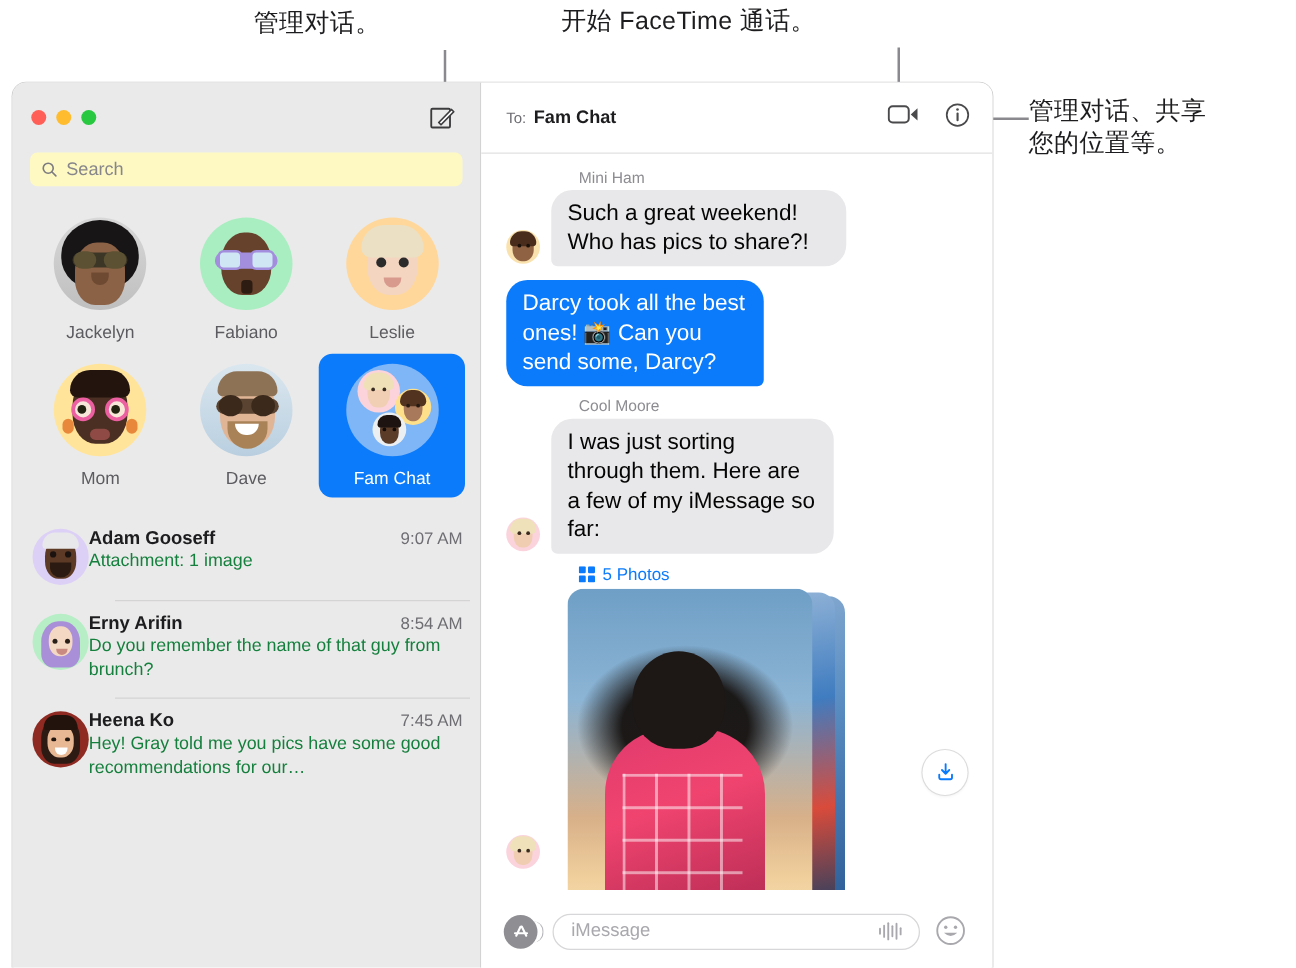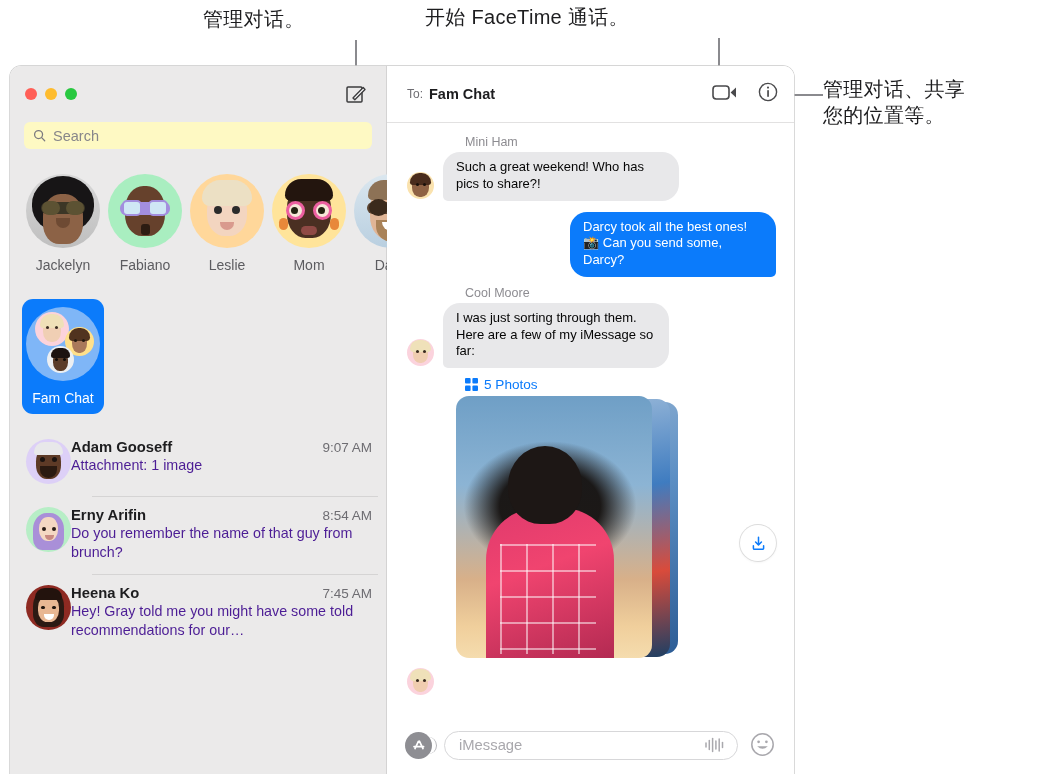--- a/index.html
+++ b/index.html
@@ -14,21 +14,21 @@
   
   .callout {
     position: absolute;
     font-size: 20px;
     color: #1d1d1f;
     line-height: 1.32;
     white-space: pre-line;
     letter-spacing: .3px;
   }
   #callout-compose { left: 203px; top: 6px; }
-  #callout-facetime { left: 425px; top: 4px; }
+  #callout-facetime { left: 449px; top: 4px; }
   #callout-info { left: 823px; top: 76px; }
 
   .leader {
     position: absolute;
     background: #8a8a8e;
   }
   .leader.v { width: 1.6px; }
   .leader.h { height: 1.6px; }
   #leader-compose { left: 355px; top: 40px; height: 52px; }
   #leader-facetime { left: 718px; top: 38px; height: 52px; }
@@ -78,22 +78,22 @@
     align-items: center;
     gap: 7px;
     padding: 0 9px;
   }
   .search-placeholder { font-size: 14.5px; color: #87868a; }
 
   
   .pinned {
     padding: 6px 12px 10px;
     display: grid;
-    grid-template-columns: repeat(5, 1fr);
-    row-gap: 18px;
+    grid-template-columns: repeat(3, 1fr);
+    row-gap: 2px;
     flex-shrink: 0;
   }
   .pin {
     display: flex;
     flex-direction: column;
     align-items: center;
     padding: 8px 4px 8px;
     border-radius: 11px;
   }
   .pin.selected { background: #0b7bfb; }
@@ -132,21 +132,21 @@
     flex-shrink: 0;
     overflow: hidden;
     position: relative;
   }
   .c-body { flex: 1; min-width: 0; }
   .c-top { display: flex; align-items: baseline; }
   .c-name { font-size: 14.8px; font-weight: bold; color: #1d1d1f; }
   .c-time { margin-left: auto; font-size: 13.5px; color: #6e6d72; padding-left: 8px; }
   .c-preview {
     font-size: 14.3px;
-    color: #4c1d95;
+    color: #15803d;
     line-height: 1.32;
     margin-top: 1px;
   }
 
   
   .chat {
     flex: 1;
     display: flex;
     flex-direction: column;
     background: #ffffff;
@@ -169,34 +169,34 @@
     padding: 10px 20px 4px 20px;
     overflow: hidden;
     position: relative;
   }
   .sender-name {
     font-size: 12.5px;
     color: #8d8c91;
     margin: 2px 0 3px 58px;
   }
   .row { display: flex; align-items: flex-end; gap: 9px; margin-bottom: 3px; }
-  .row.out { justify-content: flex-end; }
+  .row.out { }
   .bubble-av {
     width: 27px; height: 27px;
     border-radius: 50%;
     flex-shrink: 0;
     overflow: hidden;
     position: relative;
     margin-bottom: 2px;
   }
   .bubble {
     max-width: 236px;
     padding: 7px 13px 8px;
     border-radius: 17px;
-    font-size: 13px;
+    font-size: 18px;
     line-height: 1.29;
     position: relative;
   }
   .bubble.in { background: #e8e8ea; color: #050505; border-bottom-left-radius: 5px; }
   .bubble.out { background: #0b7bfb; color: #ffffff; border-bottom-right-radius: 5px; }
   .bubble.in::after {
     content:""; position:absolute; left:-5px; bottom:0;
     width:12px; height:14px; background:#e8e8ea;
     border-bottom-right-radius: 12px;
     z-index:-1;
@@ -476,21 +476,21 @@
           <div style="position:absolute;left:9px;top:3px;width:27px;height:12px;border-radius:13px 13px 3px 3px;background:#23130d"></div>
           <div style="position:absolute;left:15px;top:21px;width:4px;height:3px;border-radius:2px;background:#21150f"></div>
           <div style="position:absolute;left:26px;top:21px;width:4px;height:3px;border-radius:2px;background:#21150f"></div>
           <div style="position:absolute;left:18px;top:29px;width:10px;height:6px;border-radius:0 0 6px 6px;background:#fff"></div>
         </div>
         <div class="c-body">
           <div class="c-top">
             <span class="c-name">Heena Ko</span>
             <span class="c-time">7:45 AM</span>
           </div>
-          <div class="c-preview">Hey! Gray told me you might have some told recommendations for our…</div>
+          <div class="c-preview">Hey! Gray told me you pics have some good recommendations for our…</div>
         </div>
       </div>
 
 
     </div>
   </div>
 
   <div class="chat">
 
     <div class="chat-header">

